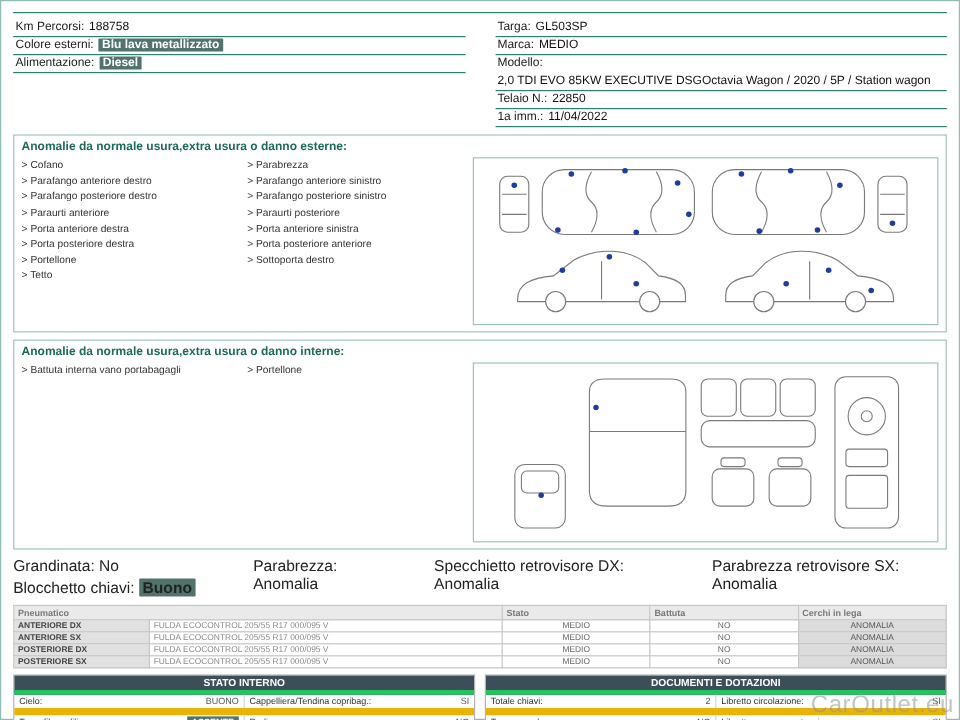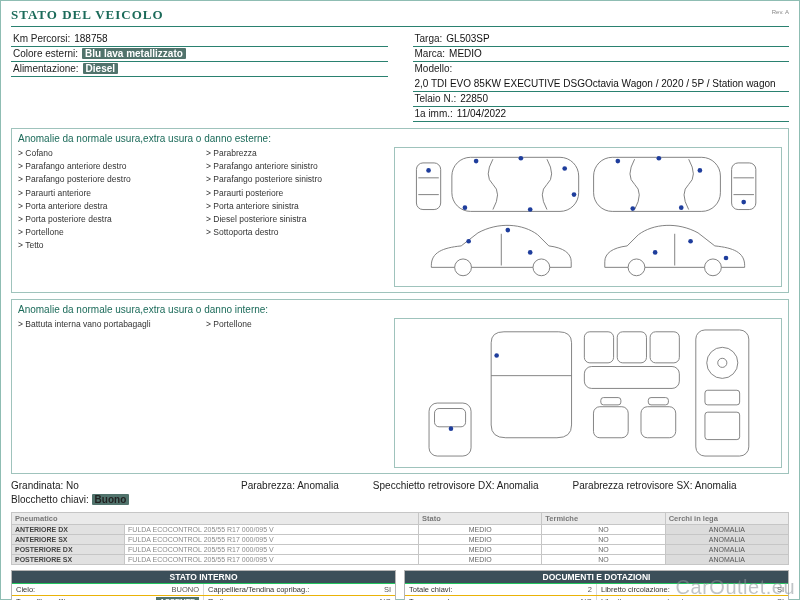--- a/index.html
+++ b/index.html
@@ -16,69 +16,65 @@
   
   .info{display:flex;gap:25px;font-size:10px}
   .info-col{flex:1}
   .f-row{display:flex;gap:4px;border-bottom:1px solid #2a8170;padding:1px 2px 2px;align-items:baseline;flex-wrap:wrap}
   .f-label{color:#222;white-space:nowrap}
   .f-value{font-weight:normal;color:#111}
   .chip{background:#51736c;color:#fff;padding:0 3px;border-radius:1px;font-weight:bold}
 
   
   .box{border:1px solid #9fc3bc;margin-top:6px;padding:4px 6px 5px}
-  .box-title{color:#1c6b5a;font-weight:normal;font-size:10px;margin-bottom:3px}
+  .box-title{color:#1c6b5a;font-weight:bold;font-size:10px;margin-bottom:3px}
   .box-body{display:flex;align-items:flex-start}
   .alist{list-style:none;font-size:8.5px;color:#333;width:188px;line-height:1.55}
   .alist.narrow{width:188px;padding-right:30px}
   .alist li::before{content:">  ";color:#333}
   .diagram-box{border:1px solid #9fc3bc;flex:1;background:#fff}
   .diagram-box svg{display:block;width:100%;height:100%}
   .dg-ext{height:140px}
   .dg-int{height:150px}
 
   
-  .summary{display:flex;margin-top:6px;font-size:10px;gap:30px}
+  .summary{display:flex;margin-top:6px;font-size:13px;}
   .sum-left{width:200px}
   .sum-left .sum-item{margin-bottom:3px}
   .sum-right{display:flex;gap:34px;align-items:flex-start;flex:1}
   .sum-item .lbl{color:#222}
   .sum-item .val{color:#222}
 
   
   .tyres{width:100%;border-collapse:collapse;margin-top:4px;font-size:7px}
   .tyres th,.tyres td{border:1px solid #c6c6c6;padding:1px 3px}
   .tyres thead th{background:#eaeaea;color:#777;font-size:7.5px;text-align:left;font-weight:bold}
   .tyres td.pos{background:#e1e1e1;font-weight:bold;color:#444;width:110px}
   .tyres td.desc{color:#8a8a8a;width:286px}
   .tyres td.c{text-align:center;color:#666;width:120px}
   .tyres td.anomala{background:#dcdcdc;color:#555}
 
   
   .bt-wrap{display:flex;gap:8px;margin-top:5px;align-items:flex-start}
   .btable{flex:1;border:1px solid #b5b5b5;font-size:7.5px;background:#fff}
-  .bt-head{background:#3c4f59;color:#fff;text-align:center;font-weight:bold;font-size:8.5px;padding:1px 0;border-bottom:1px solid #22c55e}
-  .bt-row{display:flex;border-bottom:1px solid #eab308}
+  .bt-head{background:#3c4f59;color:#fff;text-align:center;font-weight:bold;font-size:8.5px;padding:1px 0;border-bottom:4px solid #22c55e}
+  .bt-row{display:flex;border-bottom:6px solid #eab308}
   .bt-row:last-child{border-bottom:none}
   .bt-half{flex:1;display:flex;justify-content:space-between;align-items:center;padding:1px 4px;border-right:1px solid #d8d8d8;min-height:10px}
   .bt-half.last{border-right:none}
   .bt-label{color:#333}
   .bt-val{color:#555}
   .bt-val.chipd{background:#51736c;color:#fff;padding:0 4px;font-weight:bold}
   .watermark{position:absolute;right:4px;bottom:0;font-size:20px;font-weight:normal;color:#8d959b;opacity:.55;letter-spacing:.5px}
 </style>
 </head>
 <body>
 
 <div class="page">
 
-  <div class="hdr">
-    <div class="title">STATO DEL VEICOLO</div>
-    <div class="rev">Rev. A</div>
-  </div>
   <div class="hr"></div>
 
   <div class="info">
     <div class="info-col">
       <div class="f-row">
         <span class="f-label">Km Percorsi:</span>
         <span class="f-value">188758</span>
       </div>
       <div class="f-row">
         <span class="f-label">Colore esterni:</span>
@@ -125,21 +121,21 @@
         <li>Porta posteriore destra</li>
         <li>Portellone</li>
         <li>Tetto</li>
       </ul>
       <ul class="alist">
         <li>Parabrezza</li>
         <li>Parafango anteriore sinistro</li>
         <li>Parafango posteriore sinistro</li>
         <li>Paraurti posteriore</li>
         <li>Porta anteriore sinistra</li>
-        <li>Diesel posteriore sinistra</li>
+        <li>Porta posteriore anteriore</li>
         <li>Sottoporta destro</li>
       </ul>
       <div class="diagram-box dg-ext">
         <svg viewBox="0 0 380 148" preserveAspectRatio="xMidYMid meet">
           <g stroke="#7a7a7a" fill="none" stroke-width="1">
             <rect x="6" y="16" width="26" height="50" rx="7"></rect>
             <line x1="8" y1="32" x2="30" y2="32"></line>
             <line x1="8" y1="50" x2="30" y2="50"></line>
             <rect x="44" y="10" width="136" height="58" rx="20"></rect>
             <path d="M88,12 q-10,18 0,27 q10,9 0,27"></path>
@@ -249,21 +245,21 @@
         <span class="val">Anomalia</span>
       </div>
     </div>
   </div>
 
   <table class="tyres">
     <thead>
       <tr>
         <th colspan="2">Pneumatico</th>
         <th>Stato</th>
-        <th>Termiche</th>
+        <th>Battuta</th>
         <th>Cerchi in lega</th>
       </tr>
     </thead>
     <tbody>
       <tr>
         <td class="pos">ANTERIORE DX</td>
         <td class="desc">FULDA ECOCONTROL 205/55 R17 000/095 V</td>
         <td class="c">MEDIO</td>
         <td class="c">NO</td>
         <td class="c anomala">ANOMALIA</td>

